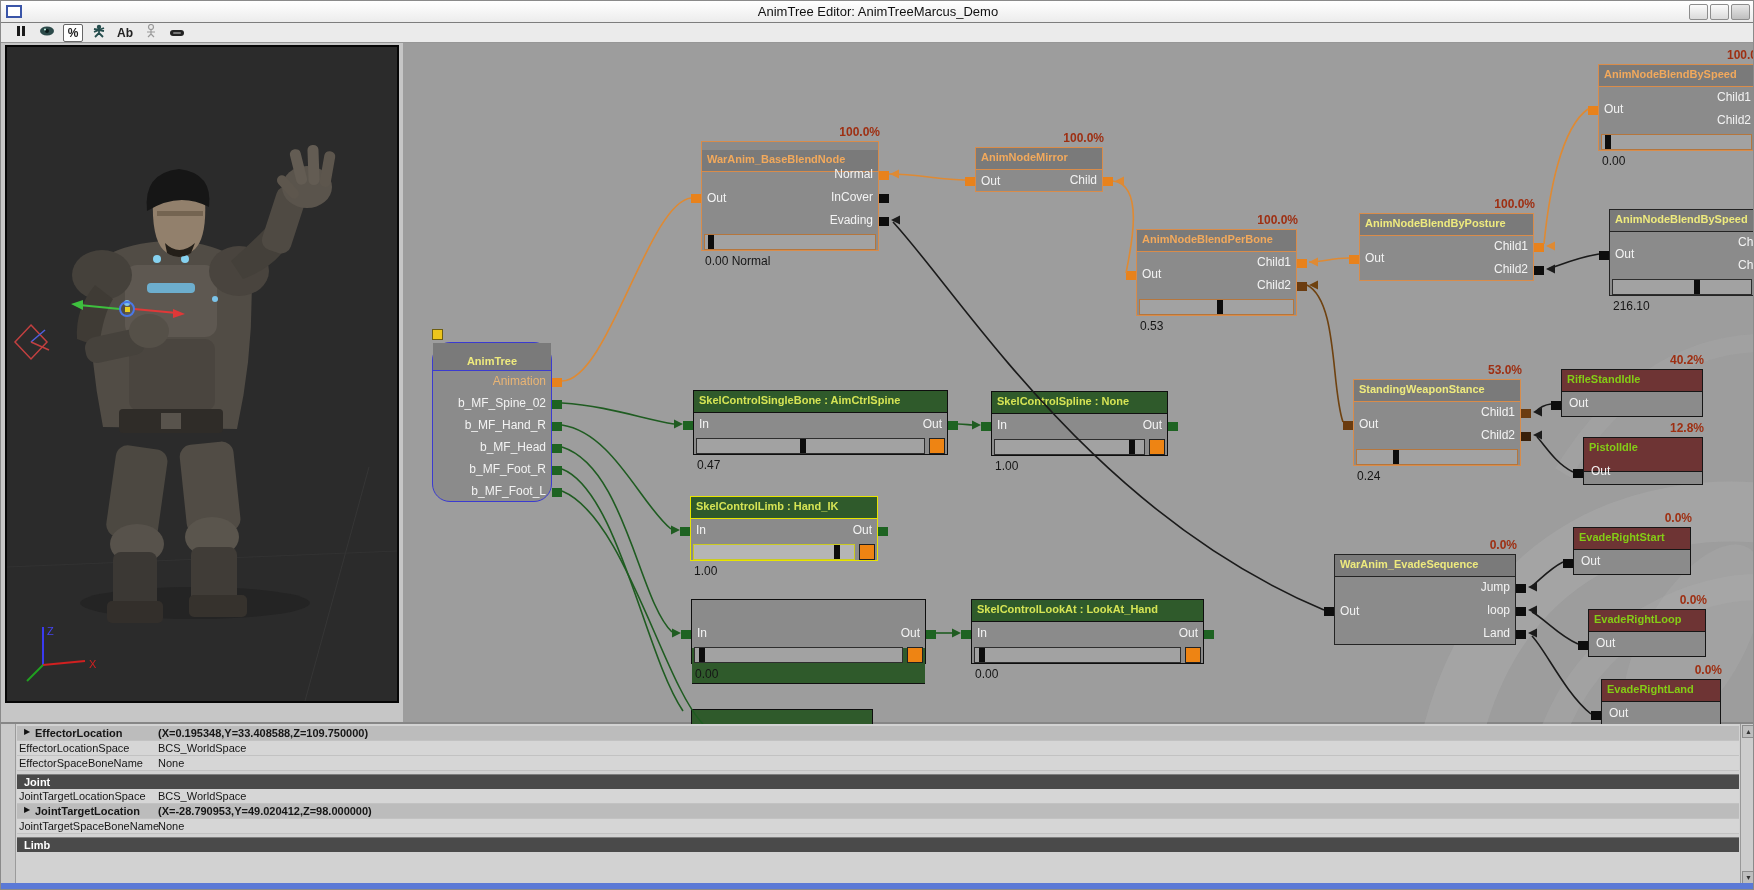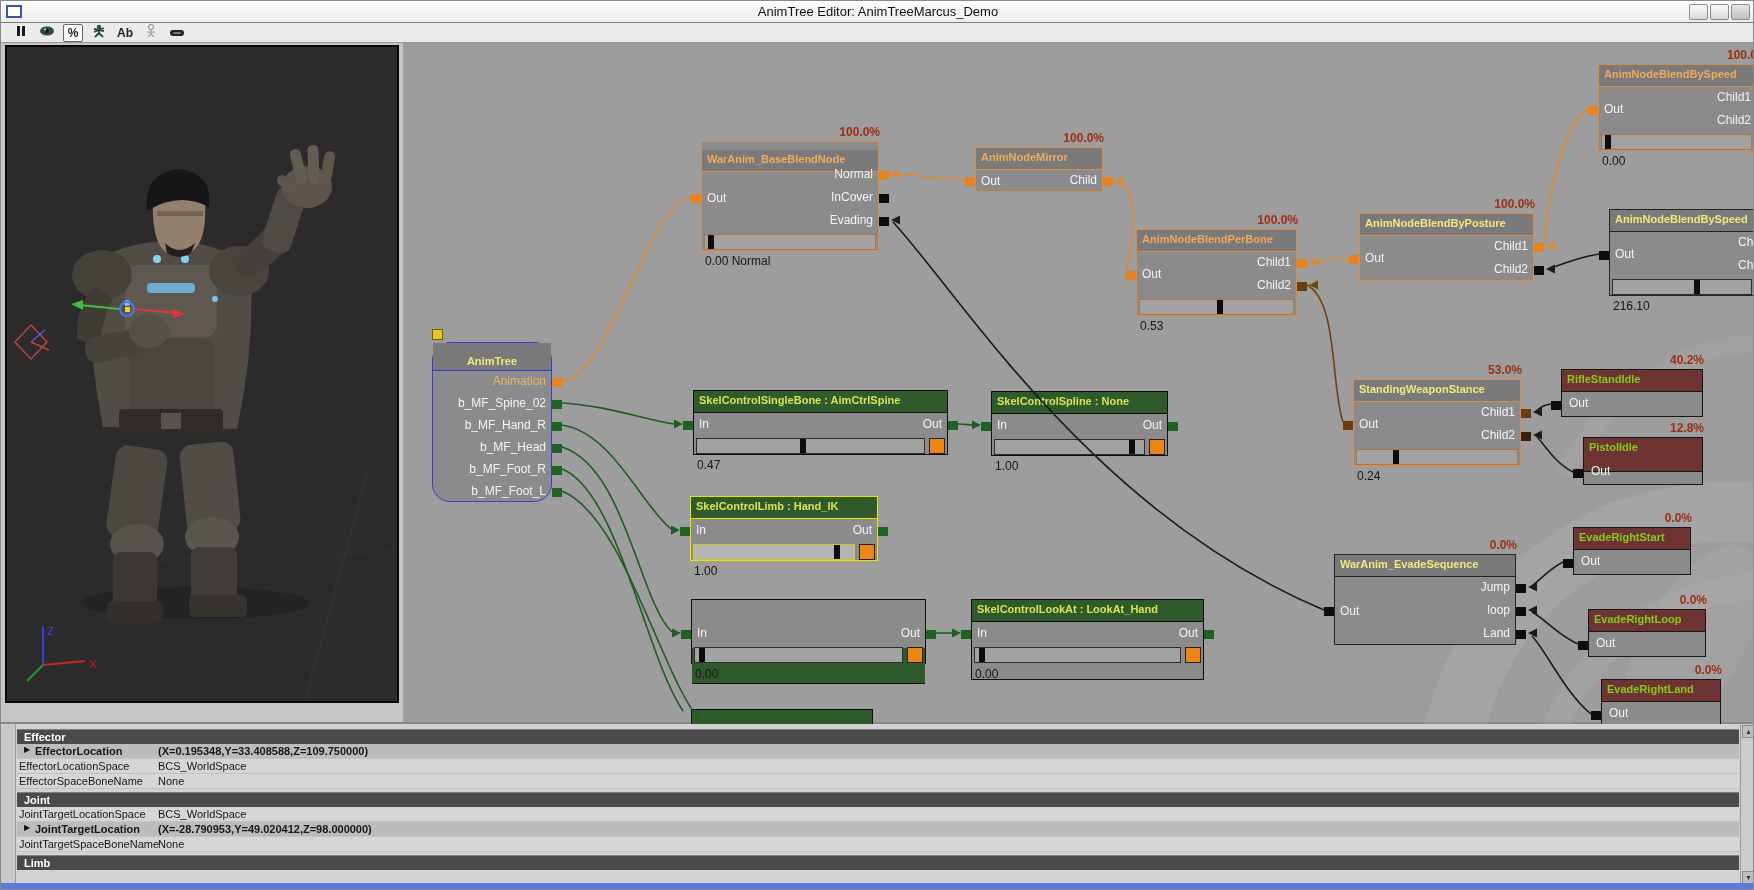--- a/index.html
+++ b/index.html
@@ -367,21 +367,21 @@
         <div class="nrow" style="left: 5px; top: 26px;">In</div>
         <div class="nrow" style="right: 5px; top: 26px;">Out</div>
         <div class="conn c-green" style="left: -11px; top: 29.5px;"></div>
         <div class="conn c-green" style="left: 234px; top: 29.5px;"></div>
         <div class="nslider" style="top: 47px; width: 209px;">
           <div class="smarker" style="left: 4px;"></div>
         </div>
         <div class="obox" style="top: 47px; left: 215px;"></div>
         <div class="ncaption" style="top: 67px;">0.00</div>
       </div>
-      <div class="node green" style="left: 568px; top: 556px; width: 233px; height: 81px;">
+      <div class="node green" style="left: 568px; top: 556px; width: 233px; height: 65px;">
         <div class="nhead t-lime" style="height: 22px;">SkelControlLookAt : LookAt_Hand</div>
         <div class="nrow" style="left: 5px; top: 26px;">In</div>
         <div class="nrow" style="right: 5px; top: 26px;">Out</div>
         <div class="conn c-green" style="left: -11px; top: 29.5px;"></div>
         <div class="conn c-green" style="left: 232px; top: 29.5px;"></div>
         <div class="nslider" style="top: 47px; width: 207px;">
           <div class="smarker" style="left: 4px;"></div>
         </div>
         <div class="obox" style="top: 47px; left: 213px;"></div>
         <div class="ncaption" style="top: 67px;">0.00</div>
@@ -441,21 +441,20 @@
         <div class="npercent" style="right: -2px;">0.0%</div>
         <div class="nrow" style="left: 7px; top: 26px;">Out</div>
         <div class="conn c-black" style="left: -11px; top: 30.5px;"></div>
       </div>
       <div class="stub" style="left: 288px; top: 666px; width: 182px;"></div>
     </div>
 
   <div id="props">
     <div id="props-gutter"></div>
     <div id="props-body">
-        <div class="psec-head">Effector</div>
         <div class="prow bold">
           <span class="pexp">▶</span>
           <span class="plabel">EffectorLocation</span>
           <span class="pvalue">(X=0.195348,Y=33.408588,Z=109.750000)</span>
         </div>
         <div class="prow">
           <span class="plabel">EffectorLocationSpace</span>
           <span class="pvalue">BCS_WorldSpace</span>
         </div>
         <div class="prow">

